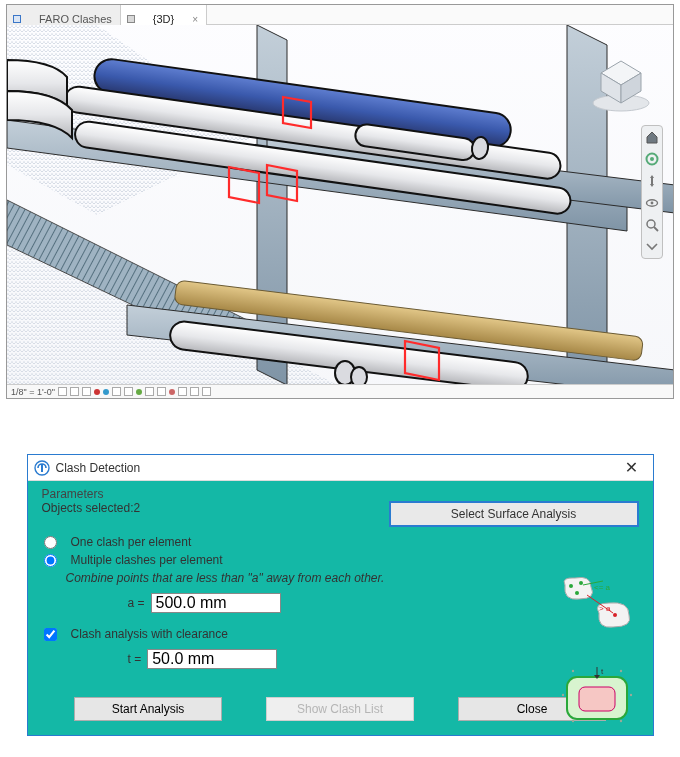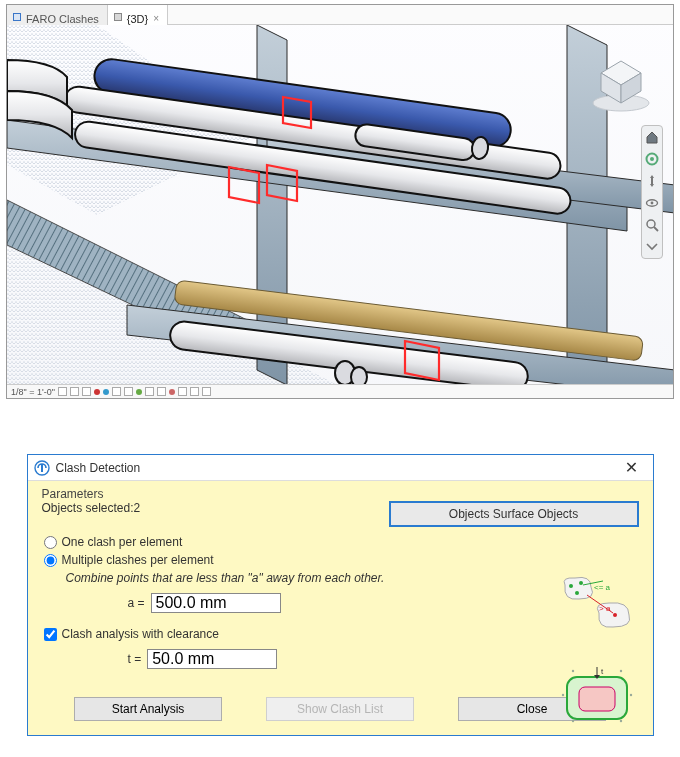--- a/index.html
+++ b/index.html
@@ -16,27 +16,27 @@
       overflow: hidden;
     }
     .tabs {
       display: flex;
       height: 20px;
       border-bottom: 1px solid #ccc;
       background: #fafafa;
     }
     .tab {
       display: flex;
-      align-items: flex-start;
+      align-items: center;
       height: 20px;
       padding: 8px 8px 0 6px;
       border-right: 1px solid #ccc;
       font-size: 11px;
       background: #eee;
-      gap: 5px;
+      gap: 18px;
       color: #555;
       white-space: nowrap;
     }
     .tab.active { background: #fff; color: #222; position: relative; }
     .tab .close { font-size: 10px; color: #888; }
 
     .viewport {
       position: relative;
       width: 100%;
       height: 360px;
@@ -78,21 +78,21 @@
     }
     .sb-icon { width: 9px; height: 9px; border:1px solid #aaa; background:#fff; display:inline-block; }
     .sb-dot  { width:6px;height:6px;border-radius:50%; display:inline-block; }
 
     
     .dialog {
       position: relative;
       width: 627px;
       margin: 55px auto 20px;
       border: 1px solid #2a7bd0;
-      background: #fef9c3;
+      background: #14b8a6;
     }
     .titlebar {
       height: 26px; background: #fff;
       border-bottom: 1px solid #ddd;
       display: flex; align-items: center;
       padding: 0 6px;
       gap: 6px;
     }
     .titlebar .title { font-size: 12px; color: #333; }
     .titlebar .close-x {
@@ -109,21 +109,21 @@
     .objects-label { font-size: 12px; }
     .btn-surface {
       margin-left: auto;
       width: 250px; height: 26px;
       border: 2px solid #2a7bd0;
       background: #e9e9e9;
       font-size: 12px; text-align: center;
       display:flex;align-items:center;justify-content:center;
     }
 
-    .radio-row, .check-row { display: flex; align-items: center; gap: 5px; margin: 4px 0 4px 2px; font-size: 12px; }
+    .radio-row, .check-row { display: flex; align-items: center; gap: 14px; margin: 4px 0 4px 2px; font-size: 12px; }
     .hint { font-size: 12px; color: #333; margin-left: 24px; font-style: italic; }
 
     .param-row { display:flex; align-items:center; gap:6px; margin: 8px 0 6px 86px; font-size:12px; }
     .param-input {
       width: 130px; height: 20px;
       border: 1px solid #888; padding: 0 4px; font-size: 16px;
     }
 
     .right-illu { position:absolute; right:16px; width:80px; }
     .illu1 { top: 92px; height: 60px; }
@@ -315,21 +315,21 @@
     <span class="close-x">✕</span>
   </div>
 
   <div class="dlg-body" style="position:relative;">
     <div class="fieldset-label">Parameters</div>
 
     <div class="row objects-row">
       <span class="objects-label">
         <span>Objects selected:</span><span>2</span>
       </span>
-      <div class="btn-surface">Objects Surface Objects</div>
+      <div class="btn-surface">Select Surface Analysis</div>
     </div>
 
     <label class="radio-row">
       <input type="radio" name="clashmode" style="">
       <span>One clash per element</span>
     </label>
     <label class="radio-row">
       <input type="radio" name="clashmode" checked="" style="">
       <span>Multiple clashes per element</span>
     </label>

